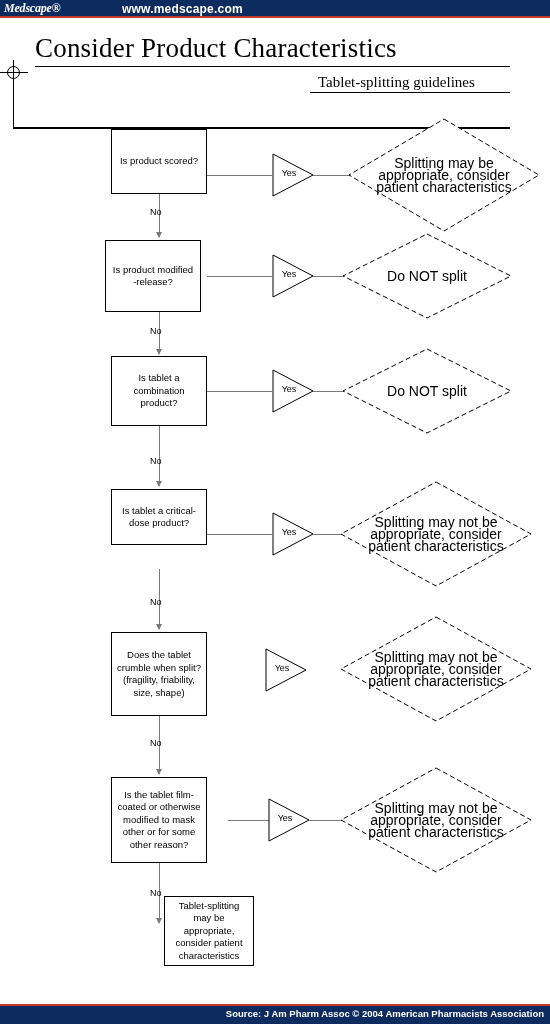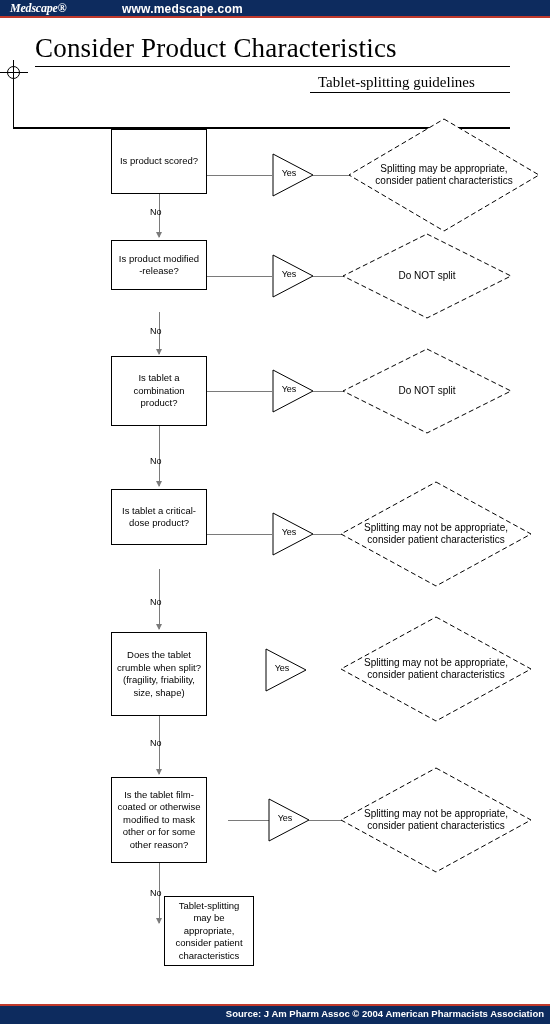--- a/index.html
+++ b/index.html
@@ -24,21 +24,20 @@
   }
   #logo {
     position: absolute;
     left: 4px; top: 1px;
     color: #ffffff;
     font-family: "Liberation Serif", serif;
     font-weight: bold;
     font-style: italic;
     font-size: 12px;
     letter-spacing: -0.2px;
-    margin-left: 6px;
   }
   #header-url {
     position: absolute;
     left: 122px; top: 2px;
     color: #ffffff;
     font-size: 12px;
     font-weight: bold;
     letter-spacing: 0.2px;
   }
   #header-rule {
@@ -147,21 +146,21 @@
   }
   .box {
     border: 1px solid #000000;
     background: #ffffff;
     font-size: 9.5px;
     line-height: 12.5px;
     padding: 2px 4px;
     color: #000;
   }
   .diamond {
-    font-size: 10px;
+    font-size: 14px;
     line-height: 12px;
     color: #000;
   }
   .diamond .dshape {
     position: absolute;
     left: 0; top: 0;
     width: 100%; height: 100%;
   }
   .diamond .dtext {
     position: relative;
@@ -242,21 +241,21 @@
 <div class="node diamond" style="left:348px; top:118px; width:192px; height:114px;">
   <svg class="dshape" viewBox="0 0 192 114" preserveAspectRatio="none">
     <polygon points="96,1 191,57 96,113 1,57" fill="#ffffff" stroke="#000000" stroke-width="1" stroke-dasharray="5,3"></polygon>
   </svg>
   <span class="dtext">Splitting may be appropriate, consider patient characteristics</span>
 </div>
 <div class="vline" style="left:159px; top:194px; height:43px;"></div>
 <div class="arrow-down" style="left:155.5px; top:232px;"></div>
 <div class="no-label" style="left:150px; top:207px;">No</div>
 
-<div class="node box" style="left:111px; top:240px; width:96px; height:50px; white-space:pre-line;">
+<div class="node box" style="left:105px; top:240px; width:96px; height:72px; white-space:pre-line;">
   <span>Is product modified
 -release?</span>
 </div>
 <div class="hline" style="left:207px; top:276px; width:65px;"></div>
 <div class="yes-tri" style="left:272px; top:254px;">
   <svg width="42" height="44" viewBox="0 0 42 44">
       <polygon points="1,1 1,43 41,22" fill="#ffffff" stroke="#000000" stroke-width="1"></polygon>
     </svg>
   <span>Yes</span>
 </div>

